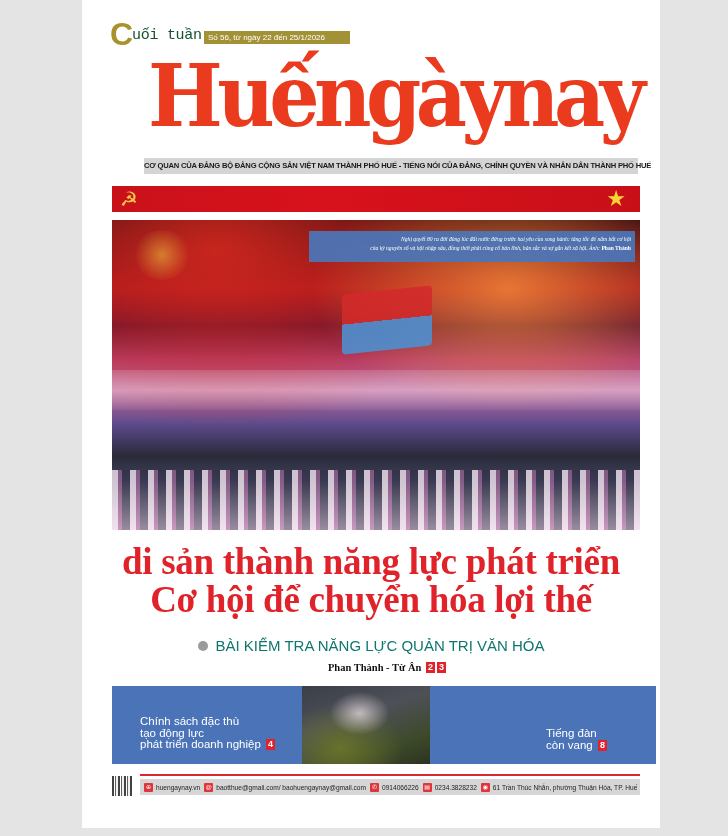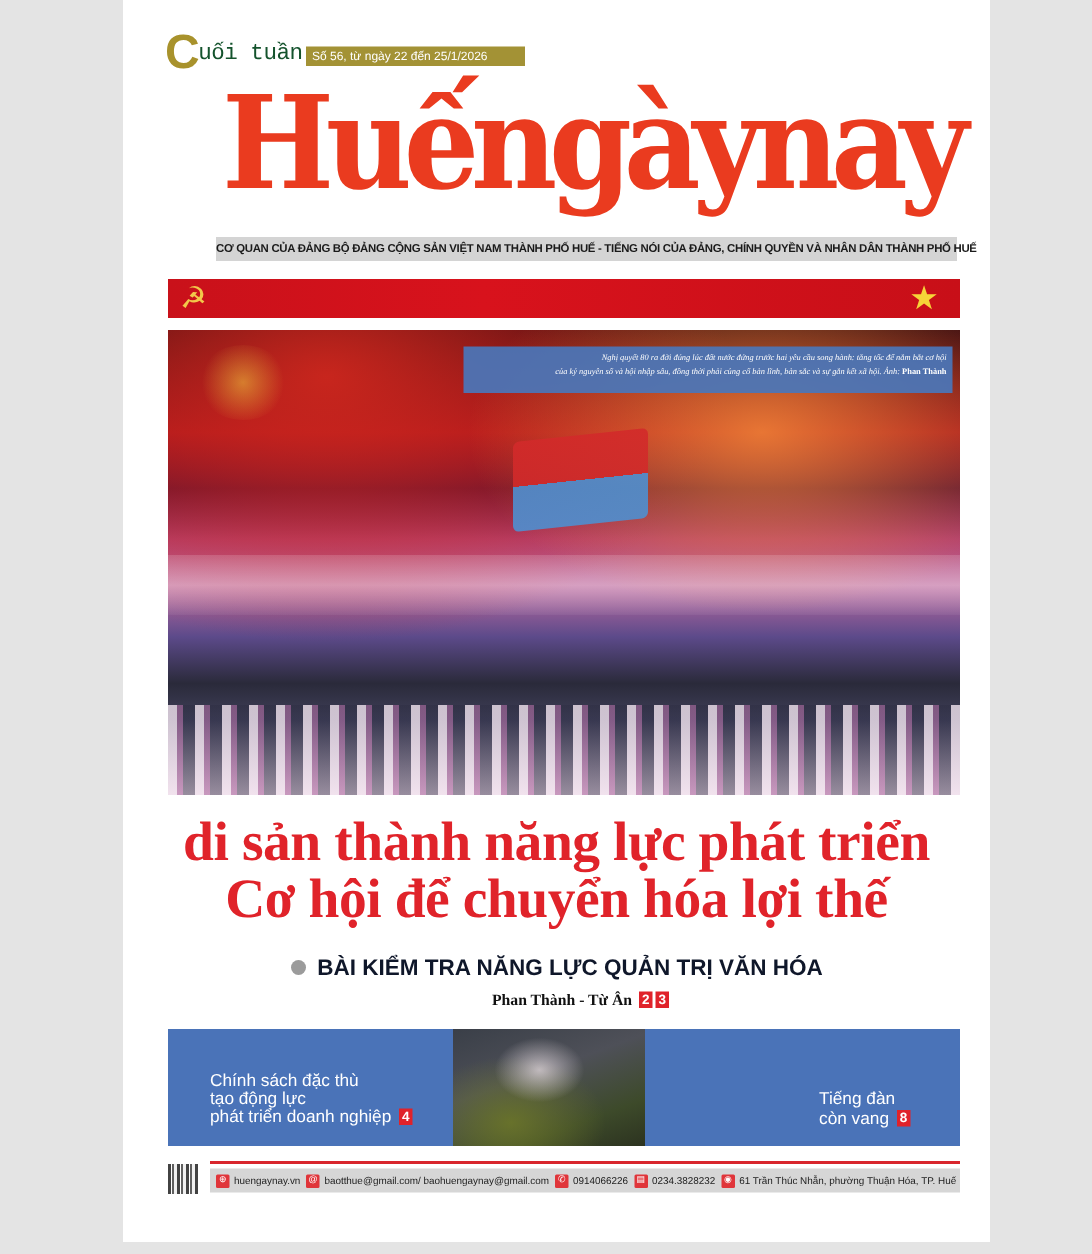--- a/index.html
+++ b/index.html
@@ -27,27 +27,27 @@
     background:
       radial-gradient(ellipse at 75% 22%, rgba(255,150,60,0.75) 0%, rgba(200,20,20,0) 35%),
       radial-gradient(ellipse at 20% 10%, rgba(210,40,30,0.9) 0%, rgba(60,10,20,0) 45%),
       linear-gradient(180deg,#3a0a10 0%,#a3141c 22%,#5a1030 34%,#b2406e 45%,#c06ca0 55%,#5c4a8a 66%,#2a2a3a 76%,#40405a 84%,#c9b9c9 100%); }
   .photo .glow { position:absolute; border-radius:50%; }
   .caption { left:197px; top:11px; width:326px; height:31px; background:rgba(74,118,186,0.92); color:#fff; font-family:"Liberation Serif", serif; font-style:italic; font-size:5.6px; line-height:9px; text-align:right; padding:4px 4px 0 4px; box-sizing:border-box; }
   .caption b { font-style:normal; }
 
   
   .headline { left:0; top:543px; width:578px; text-align:center; color:#e0232a; font-family:"Liberation Serif", serif; font-weight:bold; font-size:37px; line-height:38px; letter-spacing:-0.3px; }
-  .subhead { left:0; top:636px; width:578px; text-align:center; color:#0f172a; font-size:15px; font-weight:bold; line-height:20px; }
+  .subhead { left:0; top:636px; width:578px; text-align:center; color:#0f766e; font-size:15px; font-weight:normal; line-height:20px; }
   .subhead .dot { display:inline-block; width:10px; height:10px; border-radius:50%; background:#9b9b9b; margin-right:8px; vertical-align:0px; }
   .byline { left:0; top:661px; width:578px; text-align:center; font-family:"Liberation Serif", serif; font-weight:bold; font-size:10.5px; color:#111; line-height:14px;padding-left:16px; }
   .pg { display:inline-block; background:#e0222a; color:#fff; font-family:"Liberation Sans", sans-serif; font-weight:bold; font-size:9px; line-height:11px; padding:0 2px; margin-left:2px; vertical-align:1px; }
 
   
-  .strip { left:30px; top:686px; width:528px; height:78px; background:#4a73b8; }
+  .strip { left:30px; top:686px; width:528px; height:78px; background:#4a73b8;padding-left:16px; }
   .teaser { position:absolute; color:#fff; font-size:11.5px; line-height:11.5px; }
   .thumb { position:absolute; left:190px; top:0; width:128px; height:78px;
     background:
       radial-gradient(ellipse at 45% 35%, rgba(230,220,225,0.75) 0%, rgba(120,120,130,0) 30%),
       radial-gradient(ellipse at 30% 80%, rgba(110,120,40,0.85) 0%, rgba(60,70,40,0) 50%),
       linear-gradient(160deg,#3a3f48 0%,#4e5058 40%,#3d4a2a 75%,#2c3320 100%); }
 
   
   .footer { left:30px; top:774px; width:528px; height:22px; }
   .footer .redline { position:absolute; left:28px; top:0; right:0; height:2px; background:#d8272d; }

